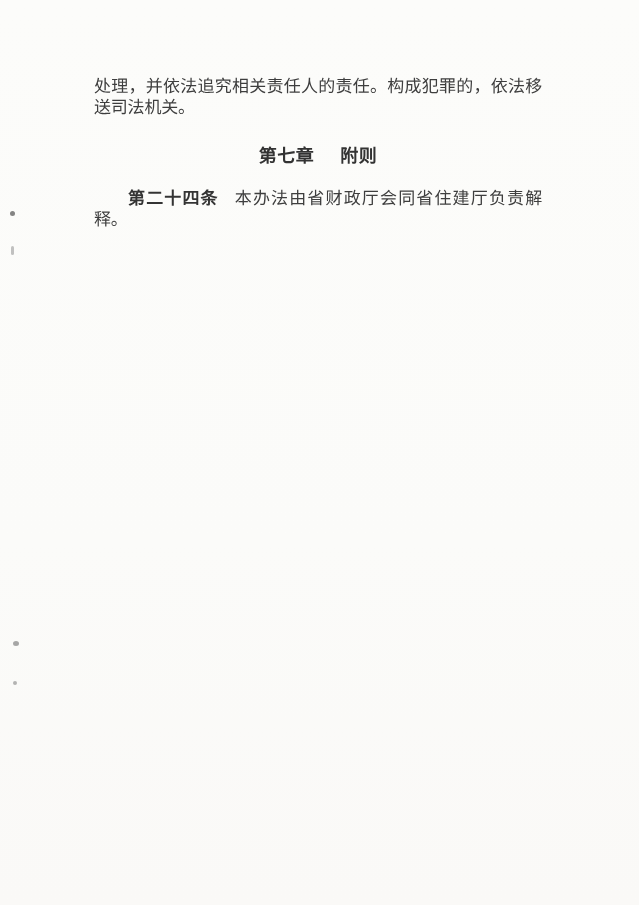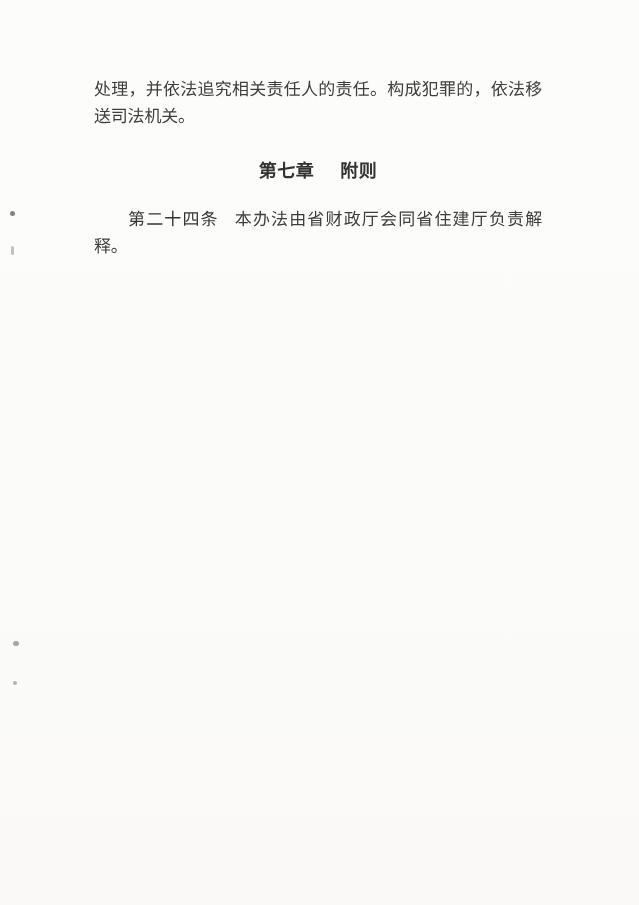--- a/index.html
+++ b/index.html
@@ -18,21 +18,21 @@
     position: absolute;
     inset: 0;
     background: linear-gradient(180deg, #fcfcfa 0%, #fbfbf9 60%, #faf9f7 100%);
   }
   .doc {
     position: absolute;
     left: 94px;
     top: 76px;
     width: 448px;
     font-size: 17px;
-    line-height: 27px;
+    line-height: 21px;
     color: #3e3e3e;
     text-align: justify;
     letter-spacing: -0.2px;
   }
   .para {
     margin: 0;
   }
   .chapter {
     margin: 28px 0 15px 0;
     text-align: center;
@@ -51,21 +51,21 @@
     margin: 0;
     text-indent: 2em;
   }
   .article.first {
     margin-top: 21px;
   }
   .article.a25 {
     letter-spacing: -0.6px;
   }
   .article-label {
-    font-weight: normal;
+    font-weight: bold;
     color: #343434;
     margin-right: 16px;
     font-family: "Liberation Sans", "DejaVu Sans", sans-serif;
   }
   .page-number {
     position: absolute;
     top: 812px;
     left: 0;
     width: 100%;
     text-align: center;

